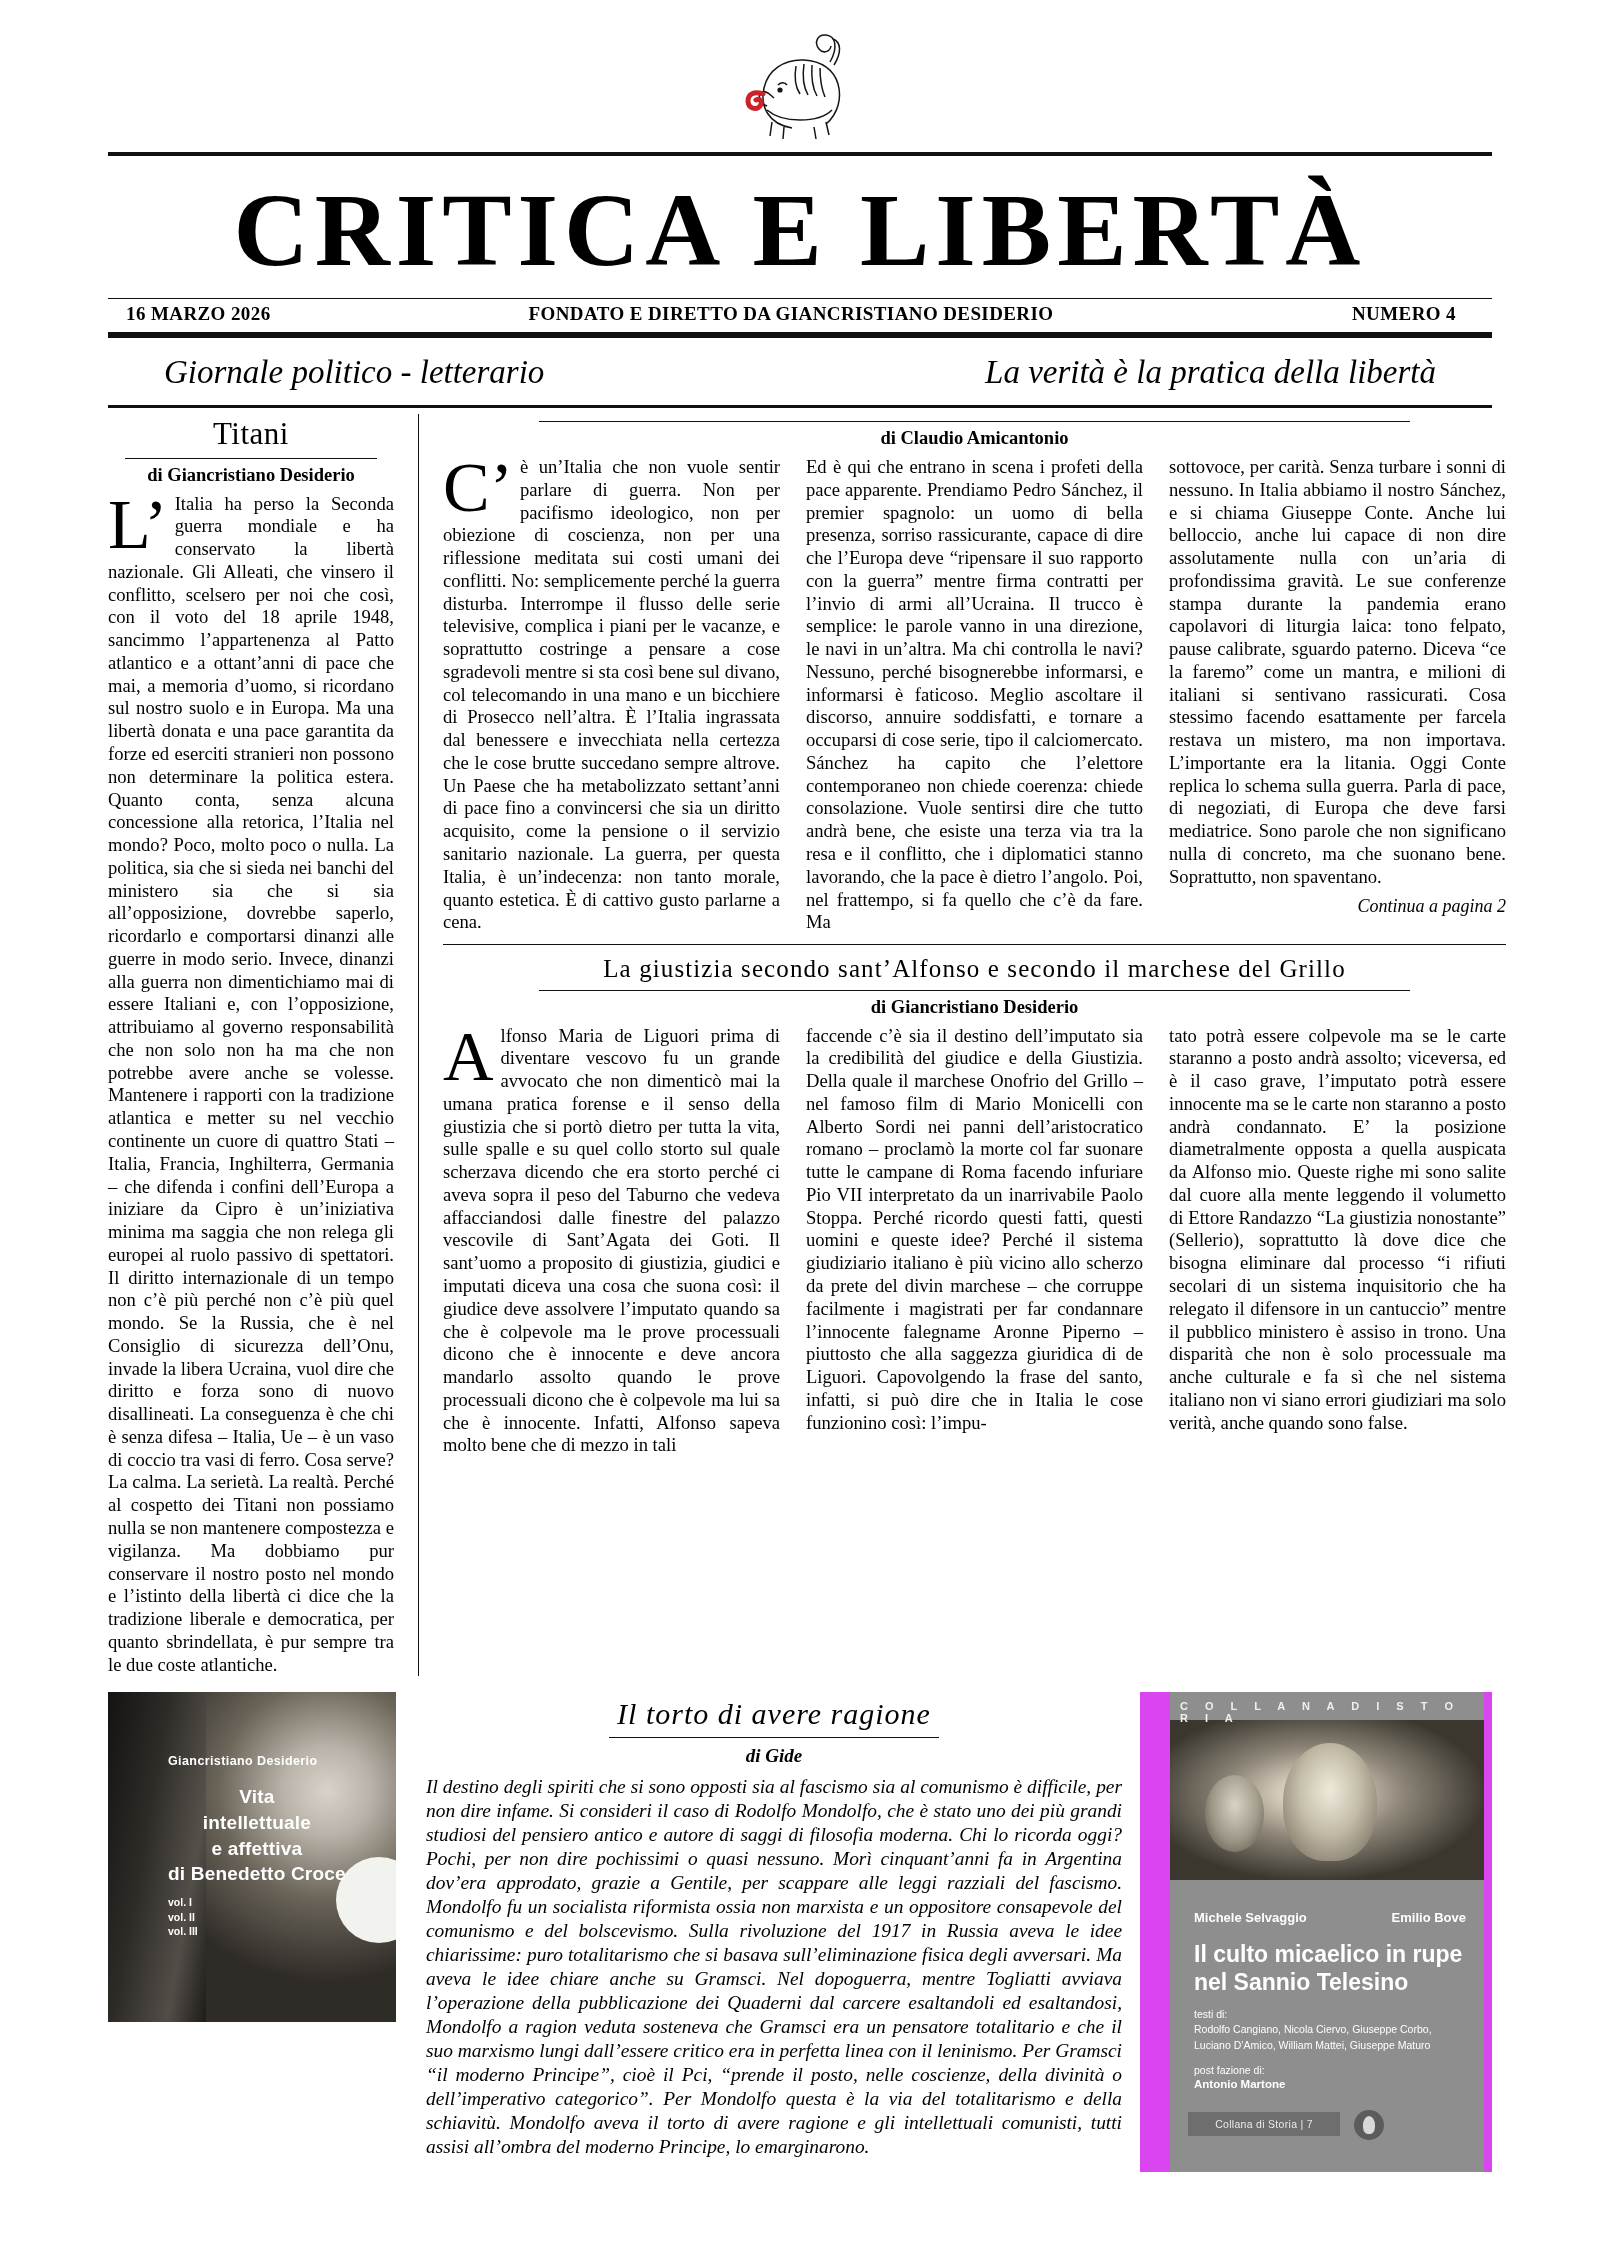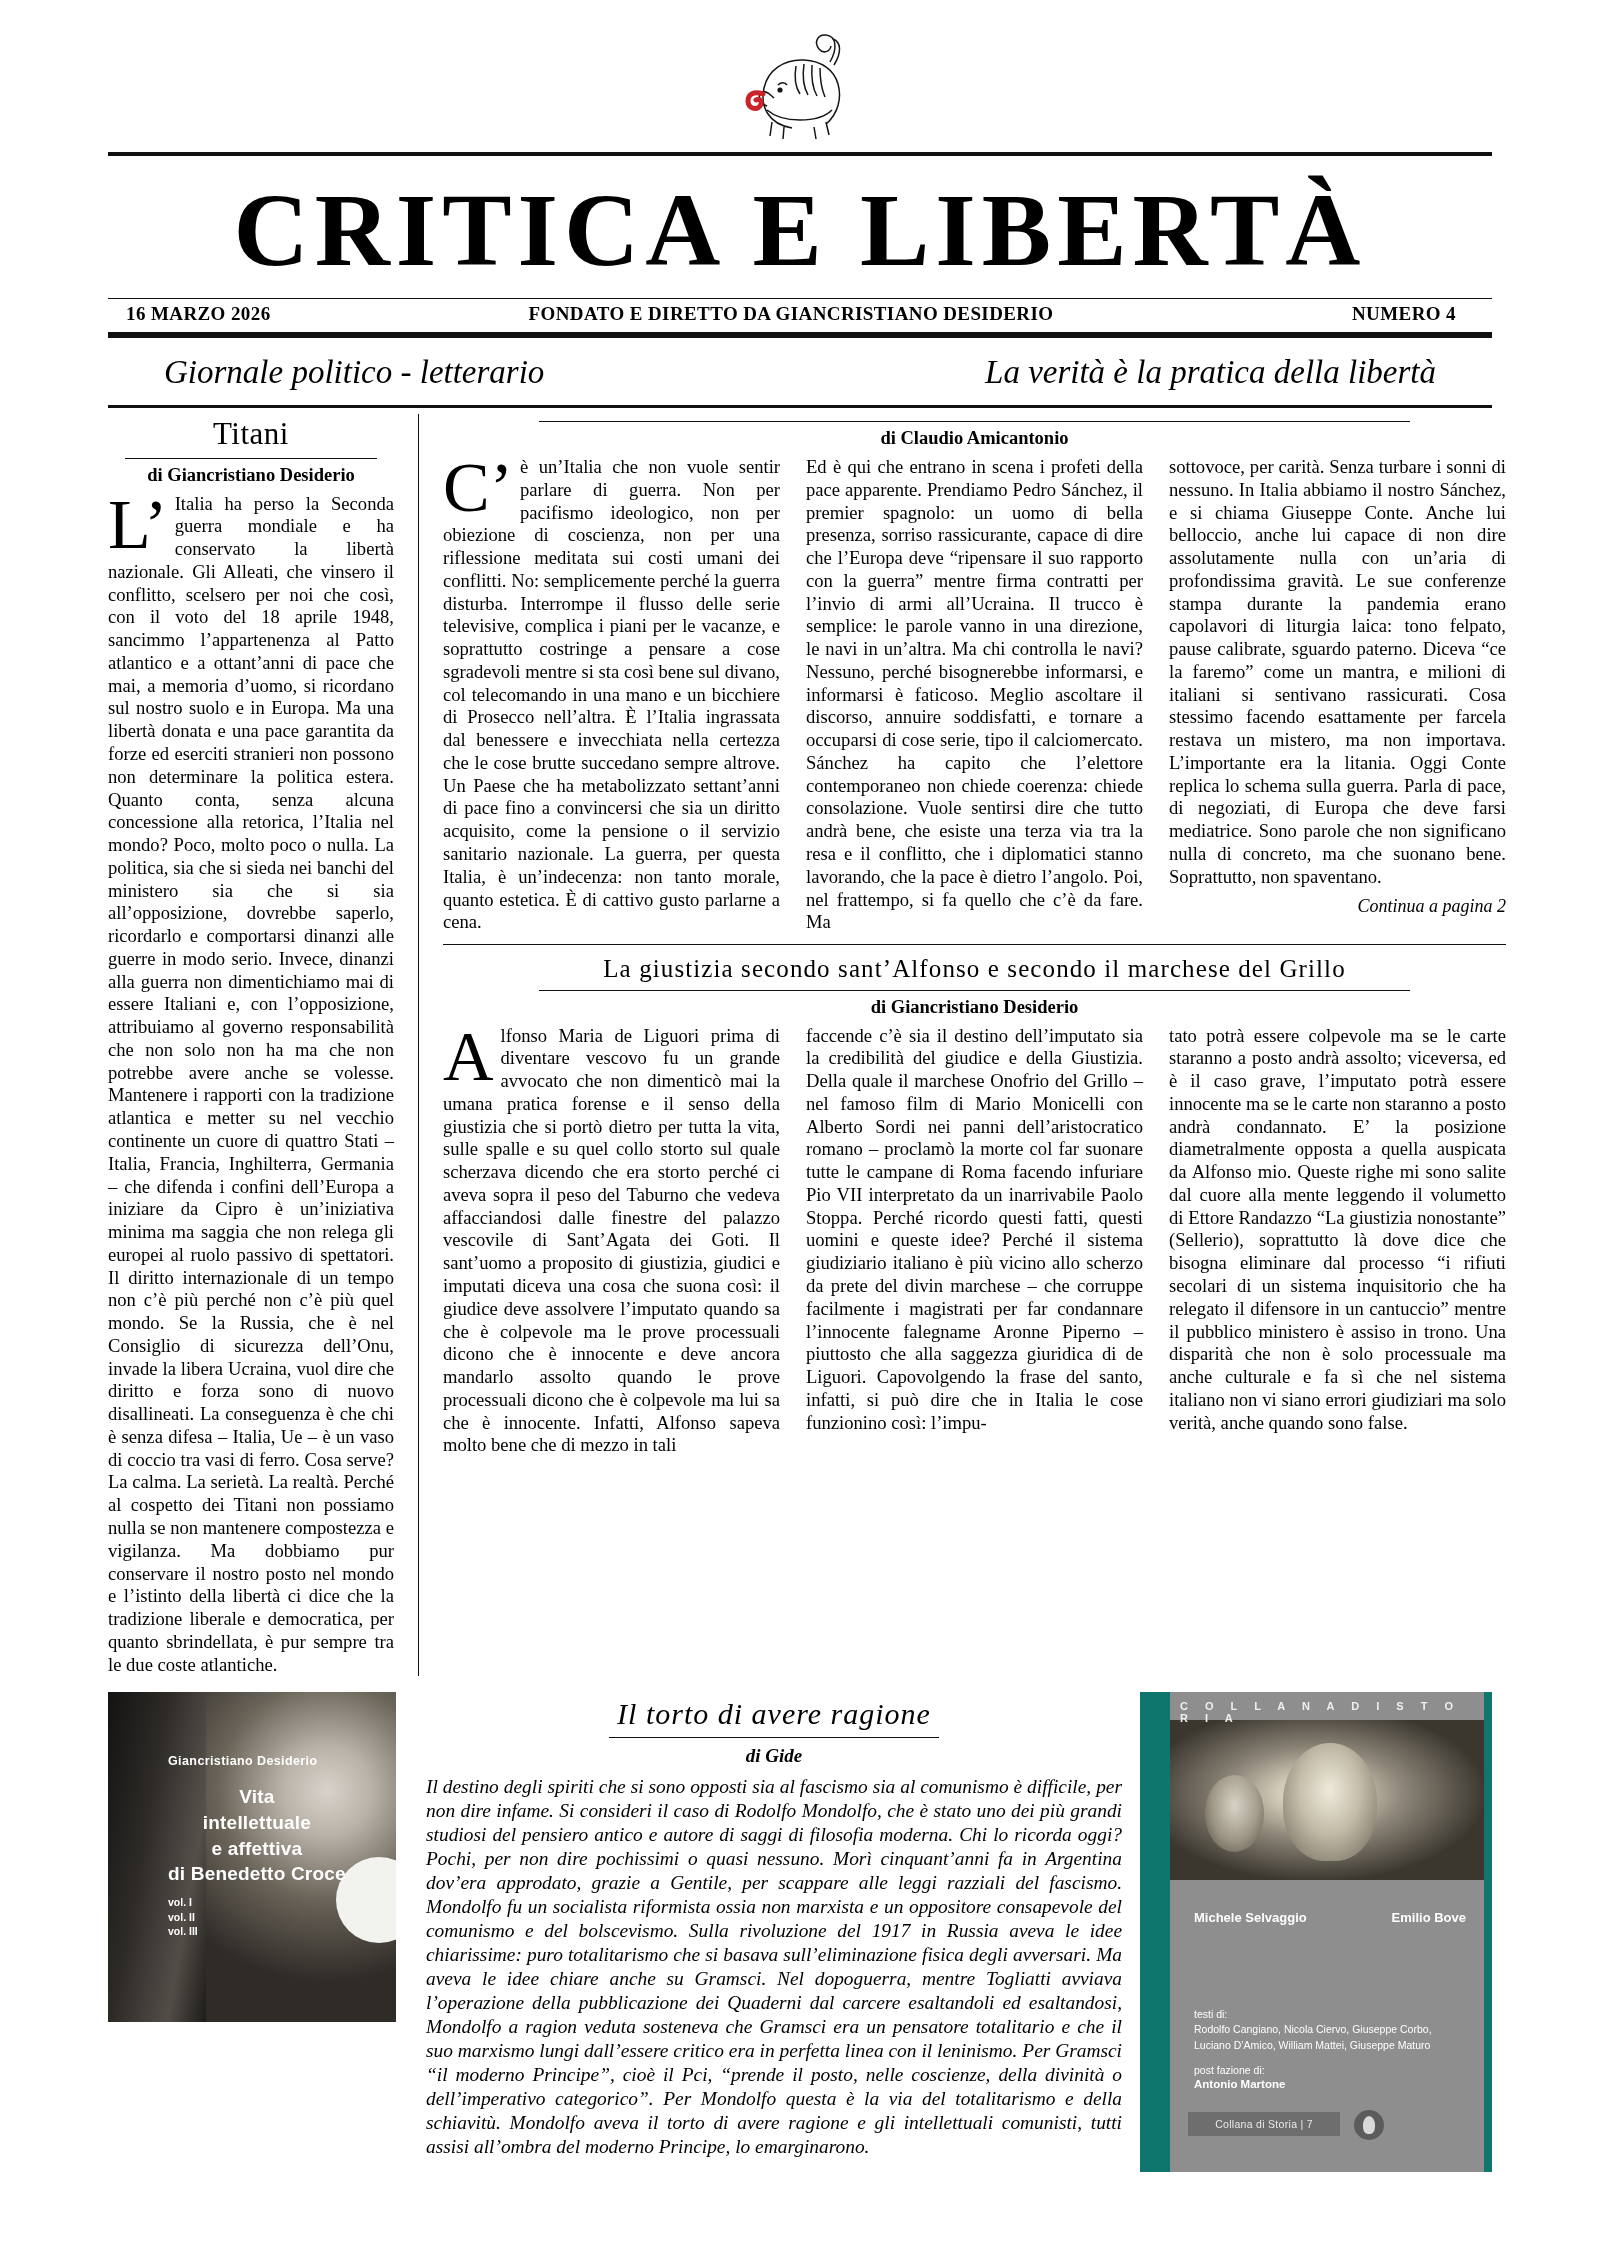--- a/index.html
+++ b/index.html
@@ -194,21 +194,21 @@
   .c1-vols{
     position:absolute;left:60px;top:203px;
     font-size:10.5px;line-height:1.35;font-weight:700;
     z-index:3;
   }
 
   
   .cover2{
     width:352px;height:480px;
     position:relative;overflow:hidden;
-    background:#0f766e;
+    background:#d946ef;
     font-family:"Liberation Sans","DejaVu Sans",sans-serif;
     color:#fff;
   }
   .c2-inner{position:absolute;left:30px;top:0;right:8px;bottom:0;background:#8e8e8e;}
   .c2-collana{
     position:absolute;left:40px;top:8px;right:14px;
     font-size:11px;letter-spacing:7px;color:#efefef;z-index:4;font-weight:600;
   }
   .c2-photo{
     position:absolute;left:30px;top:28px;right:8px;height:160px;
@@ -368,20 +368,21 @@
     </div>
 
     <div class="cover2">
       <div class="c2-inner"></div>
       <div class="c2-collana">C O L L A N A   D I   S T O R I A</div>
       <div class="c2-photo"></div>
       <div class="c2-names">
         <span>Michele Selvaggio</span>
         <span>Emilio Bove</span>
       </div>
+      <div class="c2-title">Il culto micaelico in rupe nel Sannio Telesino</div>
       <div class="c2-testilabel">testi di:</div>
       <div class="c2-testi" style="white-space:pre-line;">Rodolfo Cangiano, Nicola Ciervo, Giuseppe Corbo,
 Luciano D’Amico, William Mattei, Giuseppe Maturo</div>
       <div class="c2-postlabel">post fazione di:</div>
       <div class="c2-post">Antonio Martone</div>
       <div class="c2-badge">Collana di Storia | 7</div>
       <div class="c2-logo"></div>
     </div>
 
   </div>

